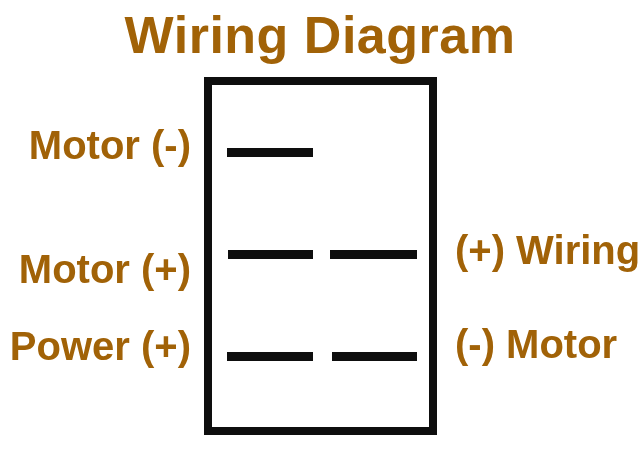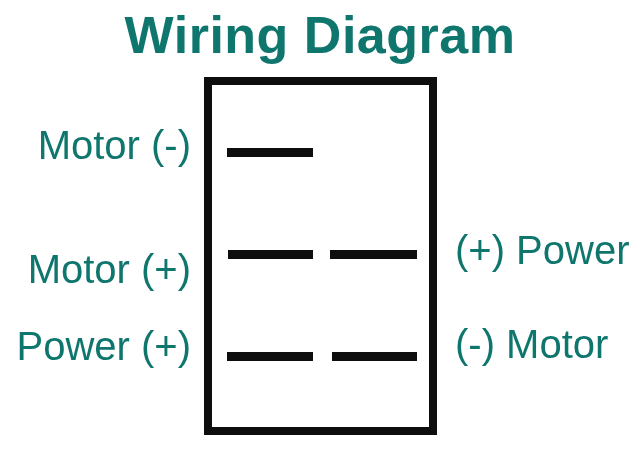--- a/index.html
+++ b/index.html
@@ -7,21 +7,21 @@
     padding: 0;
     background: #ffffff;
   }
   #canvas {
     position: relative;
     width: 640px;
     height: 454px;
     background: #ffffff;
     overflow: hidden;
     font-family: "Liberation Sans", sans-serif;
-    color: #0f766e;
+    color: #a16207;
   }
   .title {
     position: absolute;
     top: 9px;
     left: 0;
     right: 0;
     text-align: center;
     font-size: 52px;
     font-weight: bold;
     line-height: 1;
@@ -44,21 +44,21 @@
     background: #0e0e0e;
   }
   #bar-top-left     { left: 227px; top: 148px; width: 86px; }
   #bar-mid-left     { left: 228px; top: 250px; width: 85px; }
   #bar-mid-right    { left: 330px; top: 250px; width: 87px; }
   #bar-bottom-left  { left: 227px; top: 352px; width: 86px; }
   #bar-bottom-right { left: 332px; top: 352px; width: 85px; }
   .lbl {
     position: absolute;
     font-size: 40px;
-    font-weight: normal;
+    font-weight: bold;
     line-height: 1;
     white-space: nowrap;
   }
   .lbl-left {
     right: 449px;
     text-align: right;
   }
   .lbl-right {
     left: 455px;
     text-align: left;
@@ -81,16 +81,16 @@
   <div class="terminal-bar" id="bar-top-left"></div>
   <div class="terminal-bar" id="bar-mid-left"></div>
   <div class="terminal-bar" id="bar-mid-right"></div>
   <div class="terminal-bar" id="bar-bottom-left"></div>
   <div class="terminal-bar" id="bar-bottom-right"></div>
 
   <div class="lbl lbl-left" id="lbl-motor-neg">Motor (-)</div>
   <div class="lbl lbl-left" id="lbl-motor-pos">Motor (+)</div>
   <div class="lbl lbl-left" id="lbl-power-pos">Power (+)</div>
 
-  <div class="lbl lbl-right" id="lbl-motor-pos-r">(+) Power</div>
+  <div class="lbl lbl-right" id="lbl-motor-pos-r">(+) Wiring</div>
   <div class="lbl lbl-right" id="lbl-motor-neg-r">(-) Motor</div>
 
 </div>
 
 </body></html>

